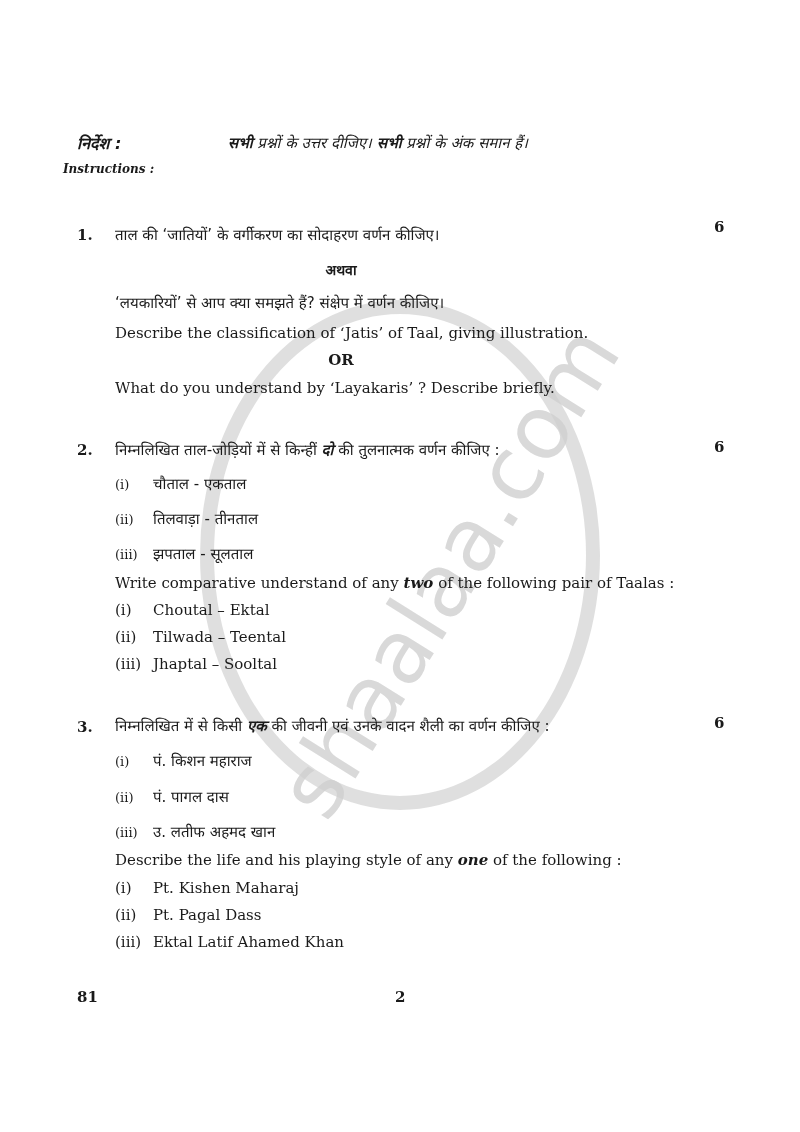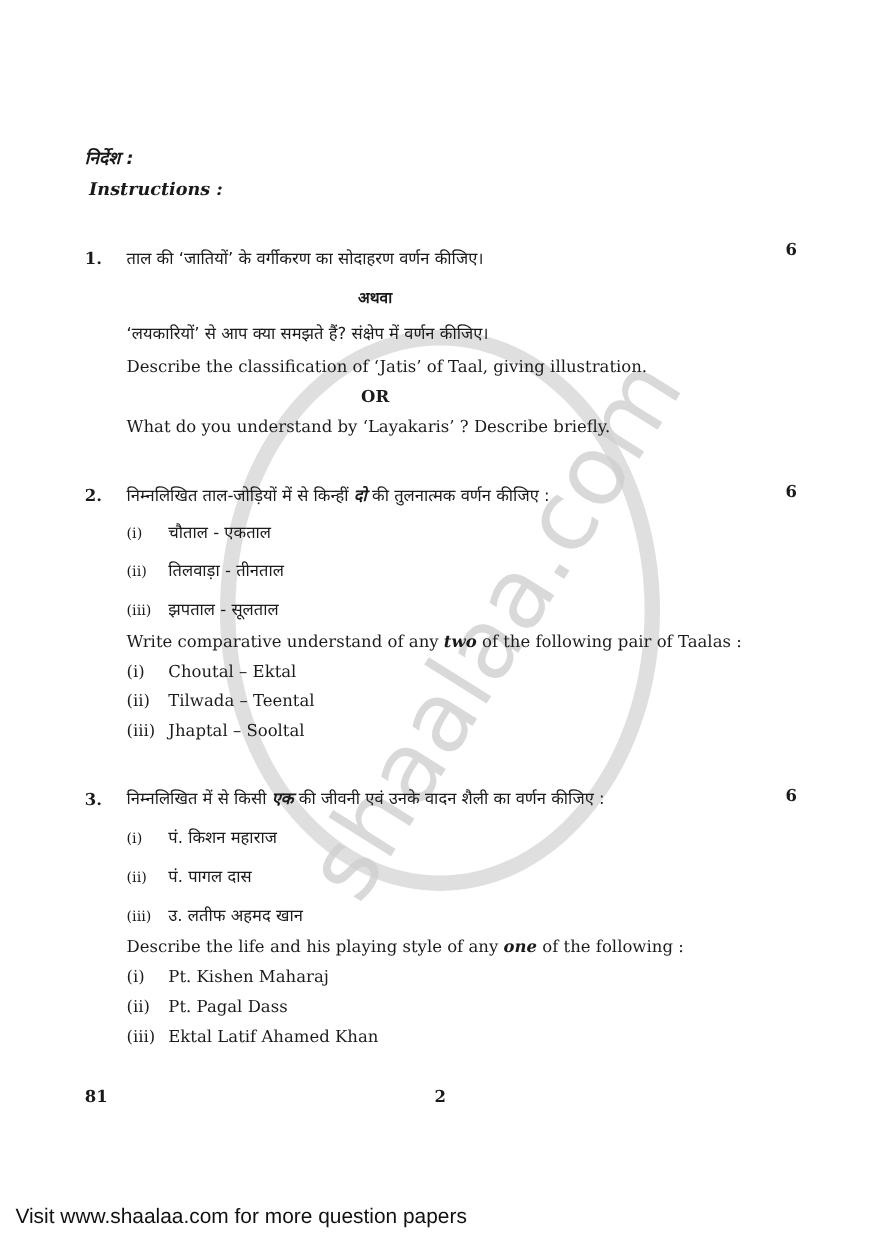--- a/index.html
+++ b/index.html
@@ -23,21 +23,24 @@
   </style>
 </head>
 <body>
 
 <div class="page">
 
   <div class="watermark-circle"></div>
   <div class="watermark-text">shaalaa.com</div>
 
   <div class="abs hi bold ital" style="left:77px; top:132px; font-size:16px;">निर्देश :</div>
-  <div class="abs en bold ital" style="left:81px; top:162px; font-size:16px;text-align:center;">Instructions :</div>
+  <div class="abs hi ital" style="left:228px; top:132px; font-size:15px;">
+    <span class="bold">सभी</span><span> प्रश्नों के उत्तर दीजिए।</span><span class="bold"> सभी</span><span> प्रश्नों के अंक समान हैं।</span>
+  </div>
+  <div class="abs en bold ital" style="left:63px; top:162px; font-size:12px;text-align:center;">Instructions :</div>
 
   <div>
     <div class="abs qnum en" style="left:77px; top:226px;">1.</div>
     <div class="abs hi" style="left:115px; top:224px;">ताल की ‘जातियों’ के वर्गीकरण का सोदाहरण वर्णन कीजिए।</div>
     <div class="abs marks en" style="left:714px; top:218px;">6</div>
     <div class="abs hi bold center" style="top:260px; font-size:14px;">अथवा</div>
     <div class="abs hi" style="left:115px; top:292px;">‘लयकारियों’ से आप क्या समझते हैं? संक्षेप में वर्णन कीजिए।</div>
     <div class="abs en" style="left:115px; top:324px;">Describe the classification of ‘Jatis’ of Taal, giving illustration.</div>
     <div class="abs en bold center" style="top:351px; font-size:15px;">OR</div>
     <div class="abs en" style="left:115px; top:379px;">What do you understand by ‘Layakaris’ ?  Describe briefly.</div>
@@ -77,14 +80,13 @@
       <span>Describe the life and his playing style of any </span><span class="bold ital">one</span><span> of the following :</span>
     </div>
     <div class="abs en" style="left:115px; top:879px;"><span class="label">(i)</span><span>Pt. Kishen Maharaj</span></div>
     <div class="abs en" style="left:115px; top:906px;"><span class="label">(ii)</span><span>Pt. Pagal Dass</span></div>
     <div class="abs en" style="left:115px; top:933px;"><span class="label">(iii)</span><span>Ektal Latif Ahamed Khan</span></div>
   </div>
 
   <div class="abs en bold" style="left:77px; top:988px; font-size:15px;">81</div>
   <div class="abs en bold" style="left:395px; top:988px; font-size:15px;">2</div>
 
-  <div class="abs footer" style="left:14px; top:1096px;">Visit www.shaalaa.com for more question papers</div>
 </div>
 
 </body></html>

